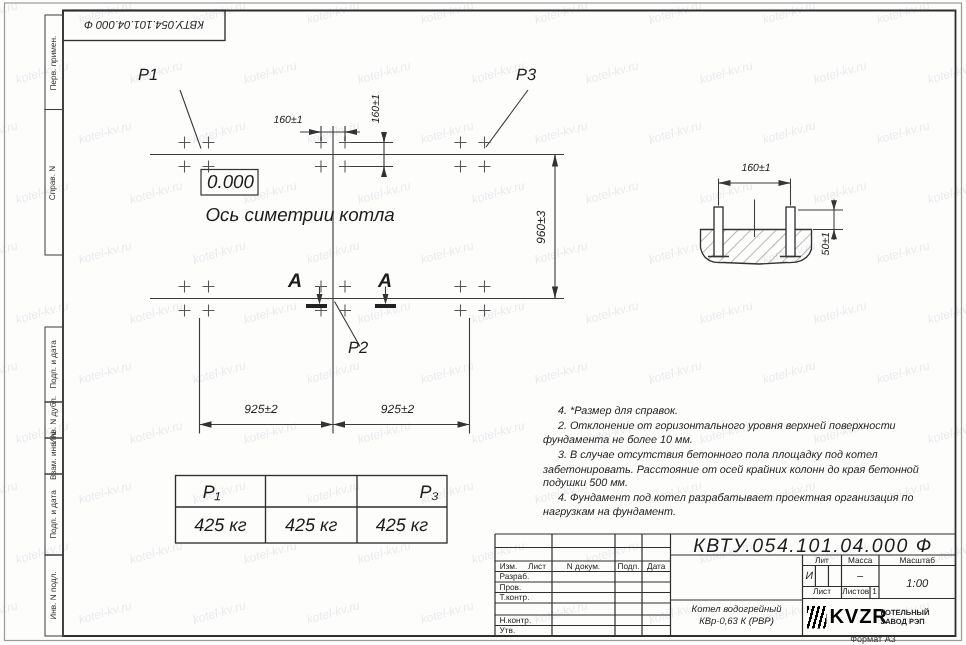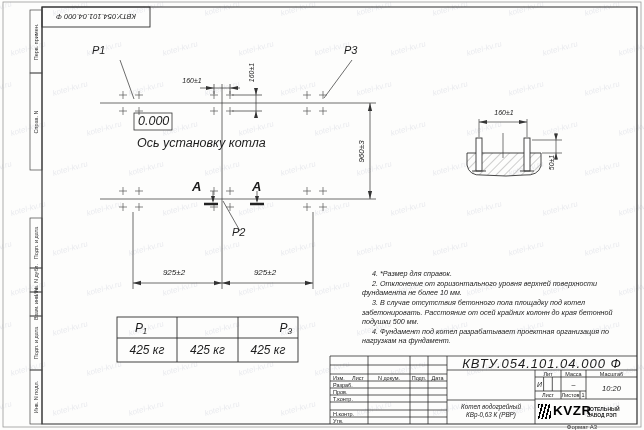--- a/index.html
+++ b/index.html
@@ -225,21 +225,21 @@
       <span>Подп. и дата</span>
     </div>
   <div class="abs sideLbl" style="left:30px;top:370px;width:12px;height:54px;">
       <span>Инв. N подл.</span>
     </div>
 
   <div class="abs it" style="left:92px;top:44px;font-size:11px;">P1</div>
   <div class="abs it" style="left:344px;top:44px;font-size:11px;">P3</div>
   <div class="abs it" style="left:232px;top:226px;font-size:11px;">P2</div>
   <div class="abs it" style="left:138px;top:114px;font-size:12.5px;font-weight:400;">0.000</div>
-  <div class="abs it" style="left:137px;top:136px;font-size:12.5px;">Ось установку котла</div>
+  <div class="abs it" style="left:137px;top:136px;font-size:12.5px;">Ось симетрии котла</div>
   <div class="abs it" style="left:192px;top:179px;font-size:13px;font-weight:600;">А</div>
   <div class="abs it" style="left:252px;top:179px;font-size:13px;font-weight:600;">А</div>
 
   <div class="abs dim ctr" style="left:176px;top:77px;width:32px;">160±1</div>
   <div class="abs dim ctr rot90" style="left:236px;top:69px;width:30px;">160±1</div>
   <div class="abs dim8 ctr rot90" style="left:344px;top:147px;width:34px;">960±3</div>
   <div class="abs dim8 ctr" style="left:152px;top:268px;width:44px;">925±2</div>
   <div class="abs dim8 ctr" style="left:243px;top:268px;width:44px;">925±2</div>
 
   <div class="abs dim ctr" style="left:486px;top:109px;width:36px;">160±1</div>
@@ -272,21 +272,21 @@
   <div class="abs tb" style="left:333px;top:389px;">Пров.</div>
   <div class="abs tb" style="left:333px;top:396px;">Т.контр.</div>
   <div class="abs tb" style="left:333px;top:410.5px;">Н.контр.</div>
   <div class="abs tb" style="left:333px;top:417.5px;">Утв.</div>
 
   <div class="abs tb cell" style="left:535px;top:370px;width:26px;height:7px;">Лит</div>
   <div class="abs tb cell" style="left:561px;top:370px;width:25px;height:7px;">Масса</div>
   <div class="abs tb cell" style="left:586px;top:370px;width:51px;height:7px;">Масштаб</div>
   <div class="abs cell it" style="left:535px;top:377px;width:9px;height:14px;font-size:7px;">И</div>
   <div class="abs cell it" style="left:561px;top:377px;width:25px;height:14px;font-size:7px;">–</div>
-  <div class="abs cell it" style="left:586px;top:377px;width:51px;height:22px;font-size:7.5px;">10:20</div>
+  <div class="abs cell it" style="left:586px;top:377px;width:51px;height:22px;font-size:7.5px;">1:00</div>
   <div class="abs tb cell" style="left:535px;top:391px;width:26px;height:8px;">Лист</div>
   <div class="abs tb cell" style="left:561px;top:391px;width:19px;height:8px;">Листов</div>
   <div class="abs tb cell" style="left:580px;top:391px;width:6px;height:8px;">1</div>
 
   <div class="abs spring" style="left:538px;top:404px;width:13px;height:15px;"></div>
   <div class="abs" style="left:553px;top:403px;font-size:13.5px;font-weight:bold;letter-spacing:.5px;color:#000;">KVZR</div>
   <div class="abs" style="left:587px;top:406px;font-size:5px;font-weight:bold;color:#222;">КОТЕЛЬНЫЙ</div>
   <div class="abs" style="left:587px;top:412px;font-size:5px;font-weight:bold;color:#222;">ЗАВОД РЭП</div>
   <div class="abs ctr" style="left:552px;top:423.5px;width:60px;font-size:6px;color:#333;">Формат А3</div>
 

